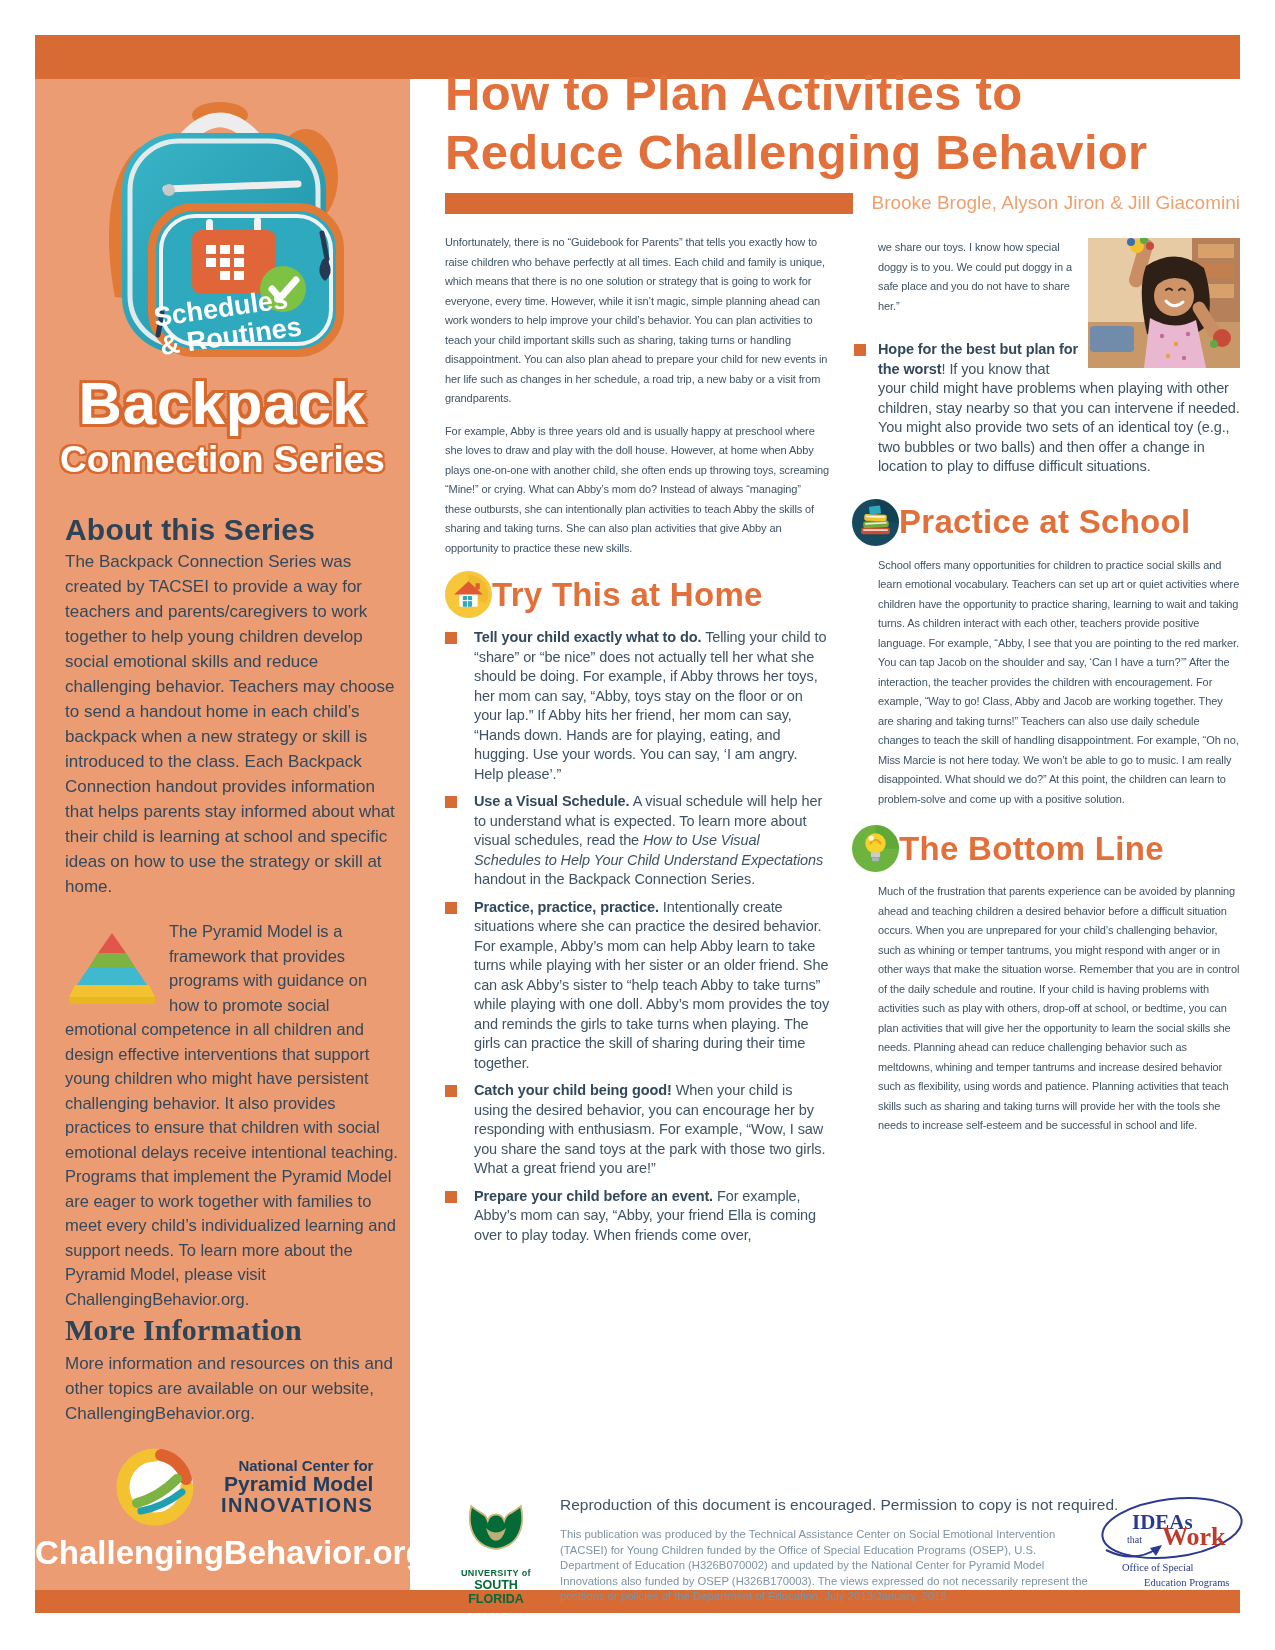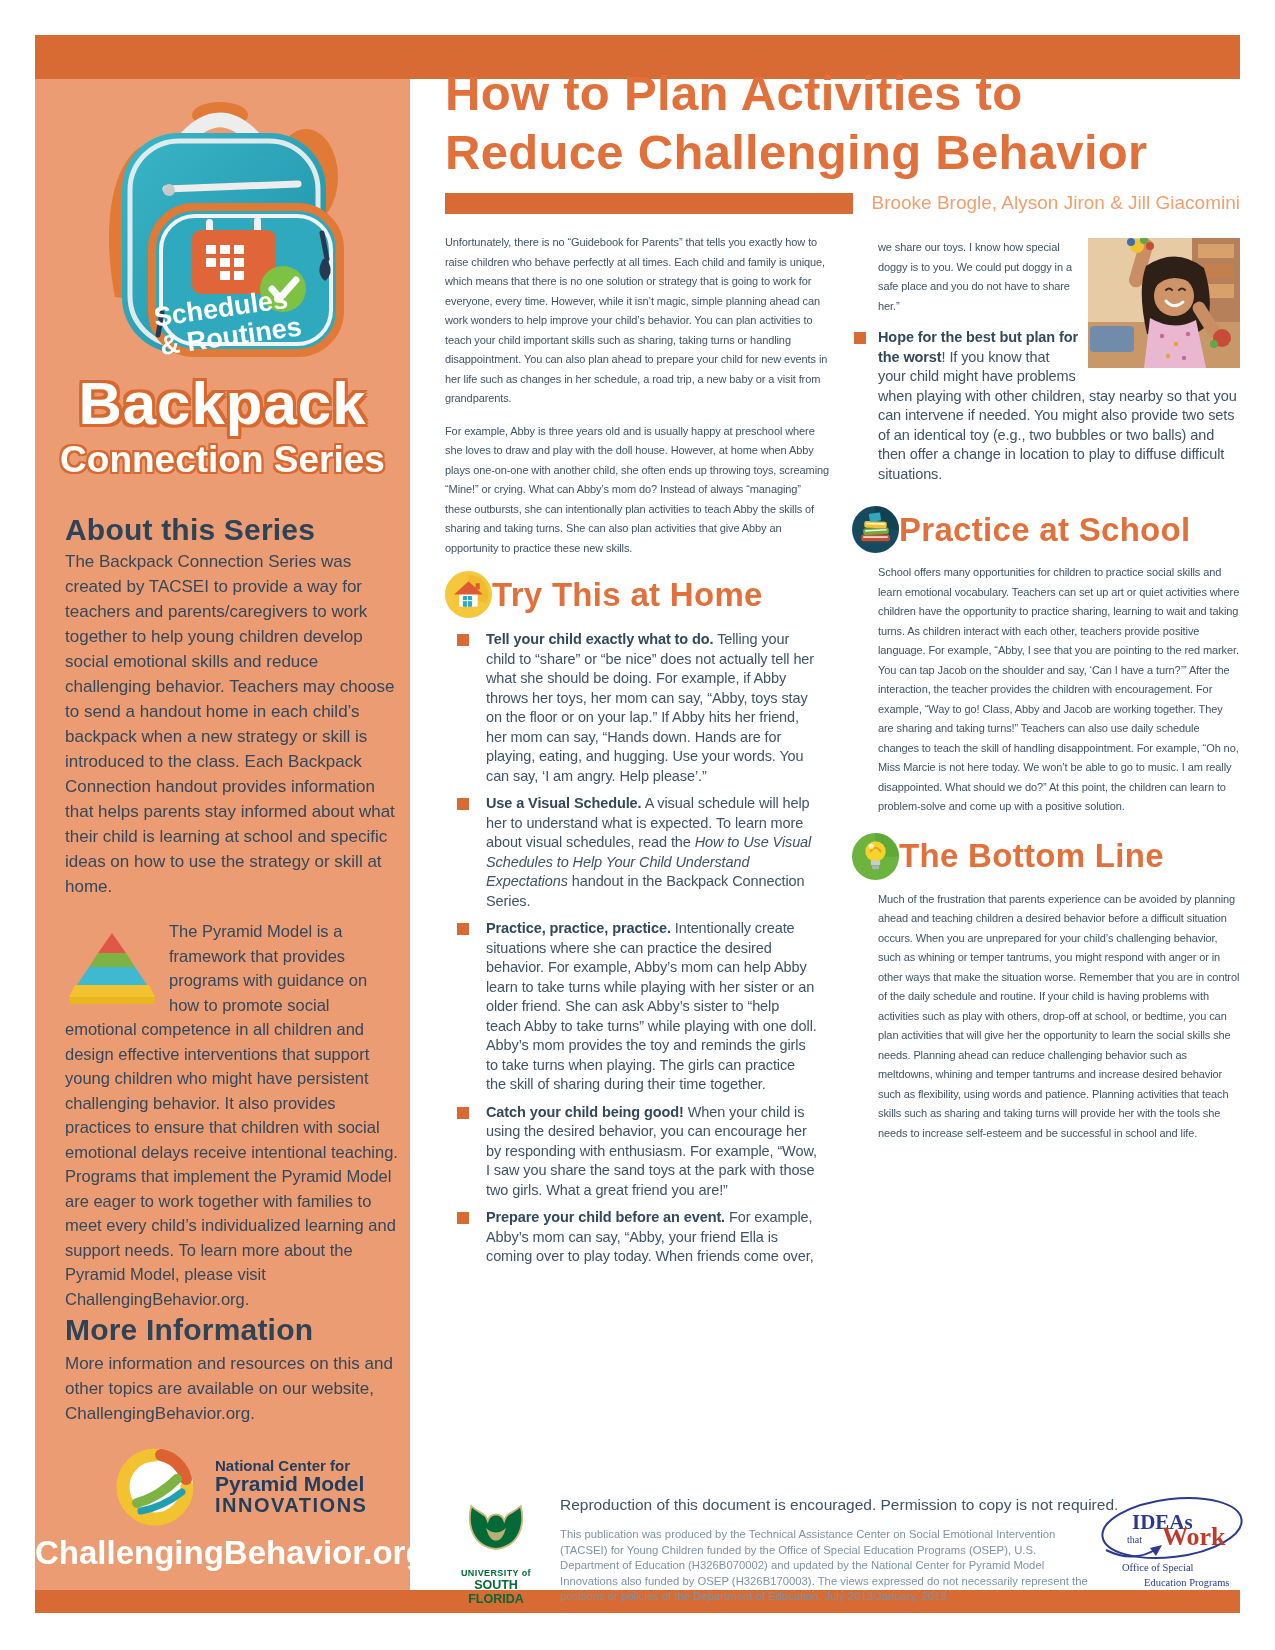--- a/index.html
+++ b/index.html
@@ -16,43 +16,43 @@
      text-shadow:-3px -3px 0 #D8692E,3px -3px 0 #D8692E,-3px 3px 0 #D8692E,3px 3px 0 #D8692E,-3px 0 0 #D8692E,3px 0 0 #D8692E,0 -3px 0 #D8692E,0 3px 0 #D8692E;}
   .brand .l2{font-size:37px;line-height:40px;margin-top:4px;
      text-shadow:-2px -2px 0 #D8692E,2px -2px 0 #D8692E,-2px 2px 0 #D8692E,2px 2px 0 #D8692E,-2px 0 0 #D8692E,2px 0 0 #D8692E,0 -2px 0 #D8692E,0 2px 0 #D8692E;}
   .side-h{font-size:30px;font-weight:bold;color:#2D4357;letter-spacing:.2px;}
   .side-p{font-size:17px;line-height:25px;color:#33485C;}
   .about-h{left:30px;top:434px;}
   .about-p{left:30px;top:470px;width:332px;}
   .pyr-h{left:30px;top:802px;}
   .pyr-p{left:30px;top:840px;width:336px;font-size:16.5px;line-height:24.5px;}
   .pyr-img{float:left;width:94px;height:86px;margin:4px 10px 2px 0;}
-  .more-h{left:30px;top:1234px;}
+  .more-h{left:30px;top:1234px;font-family:Liberation Serif, serif;}
   .more-p{left:30px;top:1272px;width:330px;}
-  .ncpmi{left:78px;top:1366px;display:flex;align-items:center;gap:18px;}
+  .ncpmi{left:78px;top:1366px;display:flex;align-items:center;gap:24px;text-align:right;}
   .ncpmi-txt{color:#223E5F;font-weight:bold;line-height:1.05;}
   .ncpmi-txt .n1{font-size:15px;}
   .ncpmi-txt .n2{font-size:21px;}
   .ncpmi-txt .n3{font-size:20px;letter-spacing:1.5px;}
   .cb-org{left:0;top:1455px;width:375px;text-align:center;color:#fff;font-weight:bold;font-size:33px;}
   
   .doc-title{left:445px;top:64px;width:800px;font-size:49px;line-height:59px;font-weight:bold;color:#E2703A;letter-spacing:.3px;}
   .title-bar{left:445px;top:193px;width:408px;height:21px;background:#D86A34;}
   .byline{left:760px;top:192px;width:480px;text-align:right;font-size:19px;color:#F0A06E;}
   
   .colmid{left:445px;top:233px;width:385px;}
   .colright{left:878px;top:238px;width:362px;}
   .body-p{font-size:11px;line-height:19.5px;color:#3E5366;letter-spacing:-0.1px;margin:0 0 13px 0;}
   .sec-head{display:flex;align-items:center;margin:8px 0 10px 0;}
   .sec-head .txt{font-size:33px;font-weight:bold;color:#E2703A;letter-spacing:.3px;}
   .sec-head.shift{margin-left:-26px;}
-  .blist{list-style:none;margin:12px;padding:0;}
+  .blist{list-style:none;margin:0;padding:0;}
   .blist li{position:relative;padding-left:29px;margin:0 0 8px 0;font-size:14.5px;line-height:19.5px;color:#3E5366;letter-spacing:-0.1px;}
   .sq{position:absolute;left:0;top:4px;width:12px;height:12px;background:#D86A34;}
-  .rc-bullet{position:relative;font-size:14.5px;line-height:19.5px;color:#3E5366;letter-spacing:-0.1px;margin-top:12px;}
+  .rc-bullet{position:relative;font-size:14.5px;line-height:19.5px;color:#3E5366;letter-spacing:-0.1px;margin-top:24px;}
   .rc-bullet .sq{left:-24px;}
   .blead{font-weight:bold;color:#32495C;}
   .ital{font-style:italic;}
   .photo{float:right;width:152px;height:130px;margin:0 0 8px 10px;background:#E7CBA4;overflow:hidden;}
   
   .usf{left:450px;top:1500px;width:92px;text-align:center;color:#046A38;font-weight:bold;}
   .usf .u1{font-size:9px;letter-spacing:.4px;margin-top:8px;}
   .usf .u2{font-size:12.5px;}
   .repro{left:560px;top:1496px;font-size:15.5px;color:#3E5366;white-space:nowrap;}
   .legal{left:560px;top:1527px;width:528px;font-size:11.3px;line-height:15.5px;color:#7E93A3;}

